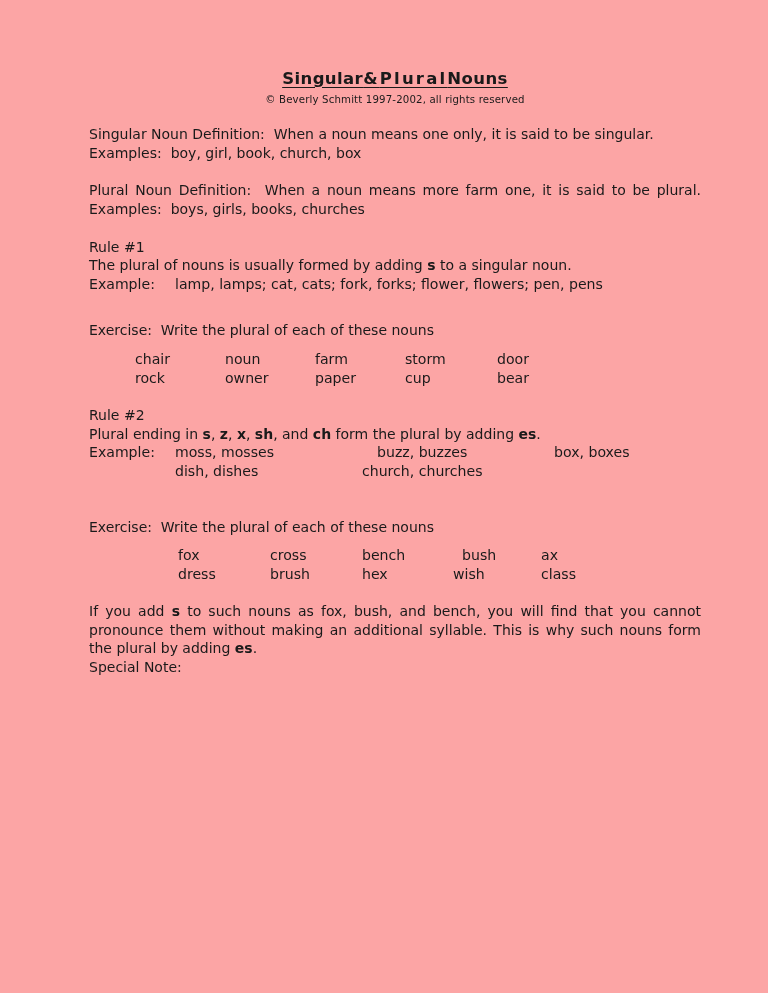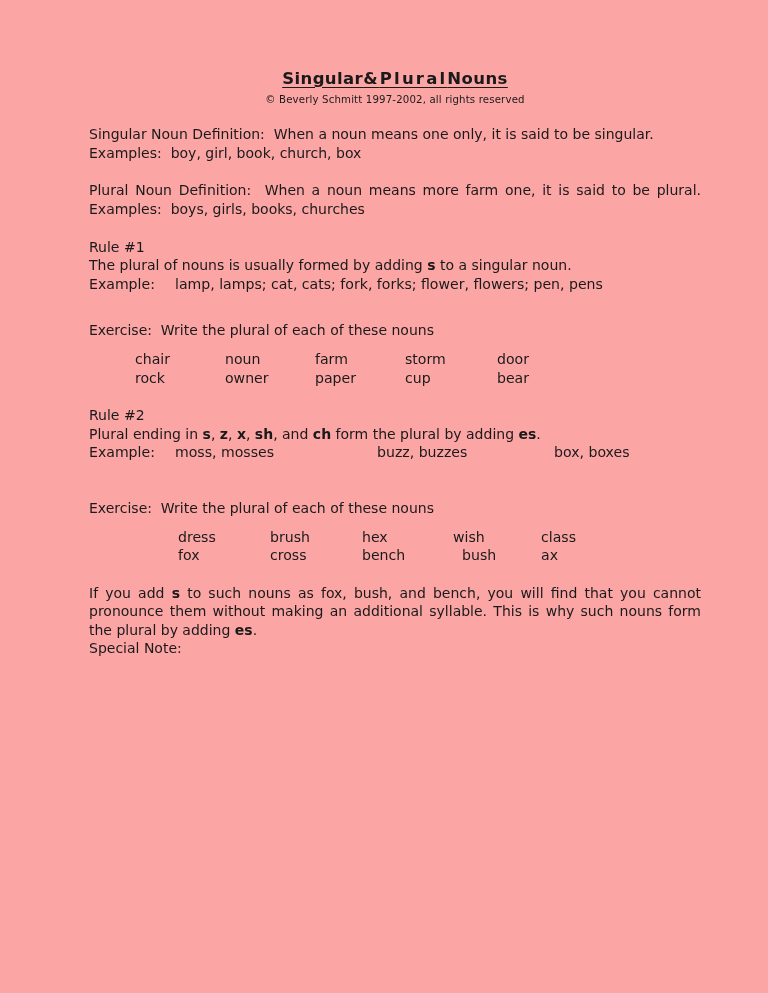--- a/index.html
+++ b/index.html
@@ -159,42 +159,47 @@
 
     <div class="blk">Rule #2</div>
     <div class="blk"><span>Plural ending in </span><b>s</b><span>, </span><b>z</b><span>, </span><b>x</b><span>, </span><b>sh</b><span>, and </span><b>ch</b><span> form the plural by adding </span><b>es</b><span>.</span></div>
 
     <div class="exrow">
       <span class="excell" style="left:0px;">Example:</span>
       <span class="excell" style="left:86px;">moss, mosses</span>
       <span class="excell" style="left:272px;margin-left:16px;">buzz, buzzes</span>
       <span class="excell" style="left:465px;">box, boxes</span>
     </div>
+    <div class="exrow">
+      <span class="excell" style="left:86px;">dish, dishes</span>
+      <span class="excell" style="left:273px;">church, churches</span>
+      <span class="excell" style="left:446px;"></span>
+    </div>
 
     <div style="height:37px;"></div>
 
     <div class="blk">Exercise:  Write the plural of each of these nouns</div>
 
     <div class="gap-sm"></div>
 
     <div class="grid">
+      <div class="grow">
+        <span class="gcell" style="left:89px;">fox</span>
+        <span class="gcell" style="left:181px;">cross</span>
+        <span class="gcell" style="left:273px;">bench</span>
+        <span class="gcell" style="left:373px;">bush</span>
+        <span class="gcell" style="left:452px;">ax</span>
+      </div>
       <div class="grow">
         <span class="gcell" style="left:89px;">dress</span>
         <span class="gcell" style="left:181px;">brush</span>
         <span class="gcell" style="left:273px;">hex</span>
         <span class="gcell" style="left:364px;">wish</span>
         <span class="gcell" style="left:452px;">class</span>
       </div>
-      <div class="grow">
-        <span class="gcell" style="left:89px;">fox</span>
-        <span class="gcell" style="left:181px;">cross</span>
-        <span class="gcell" style="left:273px;">bench</span>
-        <span class="gcell" style="left:373px;">bush</span>
-        <span class="gcell" style="left:452px;">ax</span>
-      </div>
     </div>
 
     <div class="gap-md"></div>
 
     <div class="blk just"><span>If you add </span><b>s</b><span> to such nouns as fox, bush, and bench, you will find that you cannot pronounce them without making an additional syllable. This is why such nouns form the plural by adding </span><b>es</b><span>.</span></div>
     <div class="blk">Special Note:</div>
 
   </div>
 </div>
 

